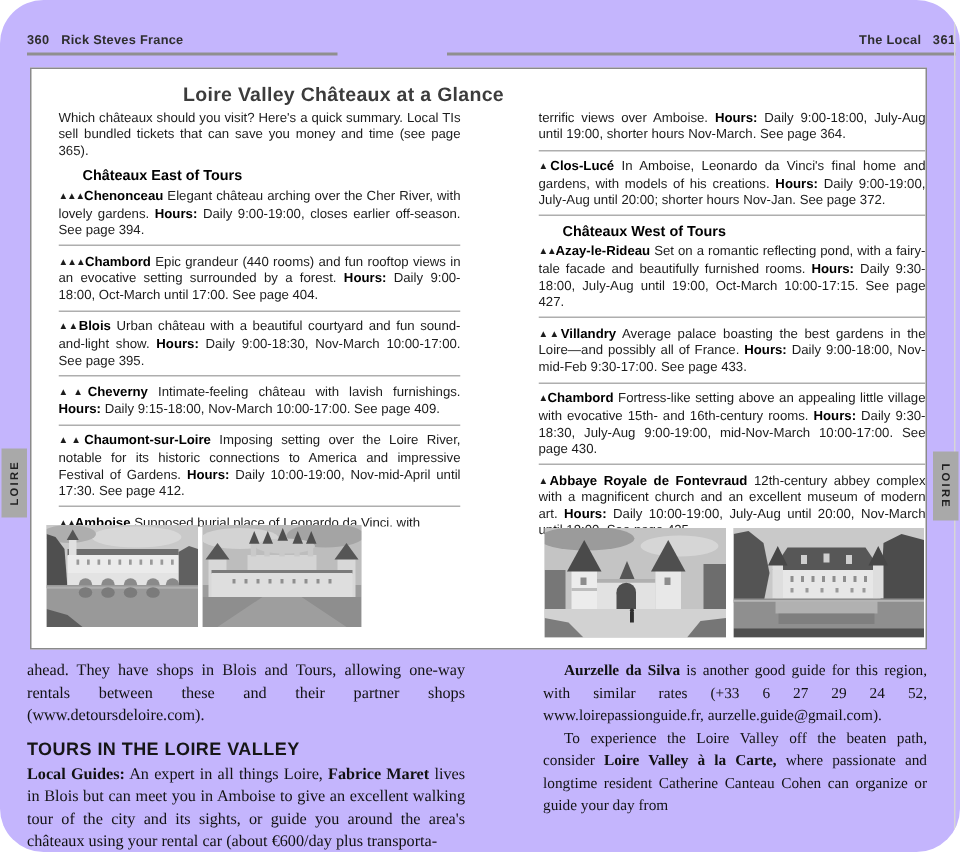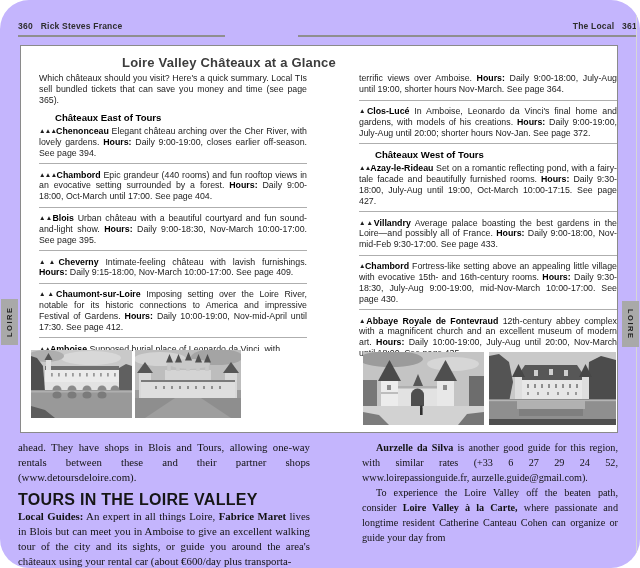--- a/index.html
+++ b/index.html
@@ -35,21 +35,21 @@
        font:bold 7.5px "Liberation Sans",sans-serif;letter-spacing:1.5px;
        display:flex;align-items:center;justify-content:center;}
   #tab-left{left:1px;top:299px;writing-mode:vertical-rl;transform:rotate(180deg);}
   #tab-right{left:622px;top:301px;writing-mode:vertical-rl;}
   
   .bodycol{position:absolute;top:440px;font-family:"Liberation Serif",serif;text-align:justify;color:#121212;}
   #body-left{left:18px;width:292px;font-size:10.8px;line-height:15px;}
   #body-right{left:362px;width:256px;font-size:10.2px;line-height:15px;}
   .bodycol p{margin:0;}
   .indent{text-indent:14px;}
-  .tours-heading{font-family:"Liberation Sans",sans-serif;font-weight:bold;font-size:16px;
+  .tours-heading{font-family:"Liberation Sans",sans-serif;font-weight:bold;font-size:12px;
                  letter-spacing:.3px;margin:7px 0 2px;text-align:left;color:#161616;}
   .scan-line{position:absolute;left:636px;top:0;width:1px;height:568px;background:#d6d6d6;}
 </style>
 </head>
 <body>
 
 <div id="page">
 
   <div class="runhead" style="left:18px;">
     <span class="pgnum">360</span>&nbsp;&nbsp;

